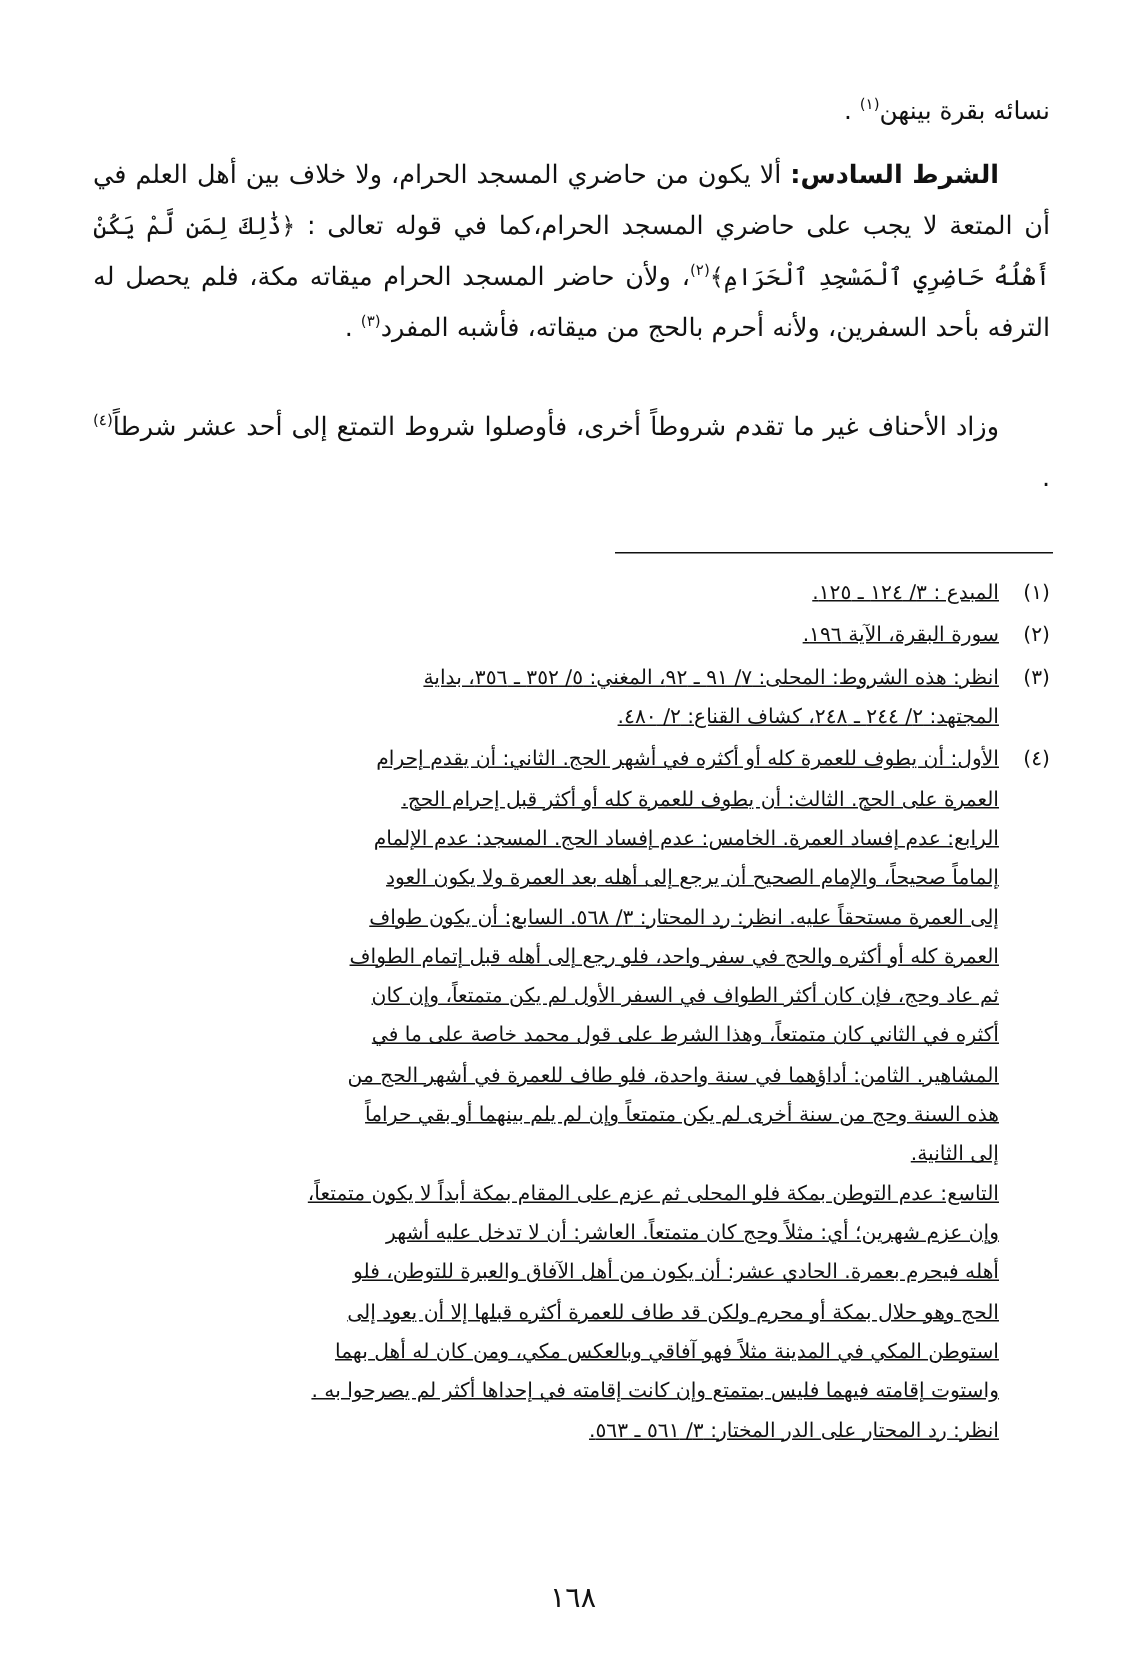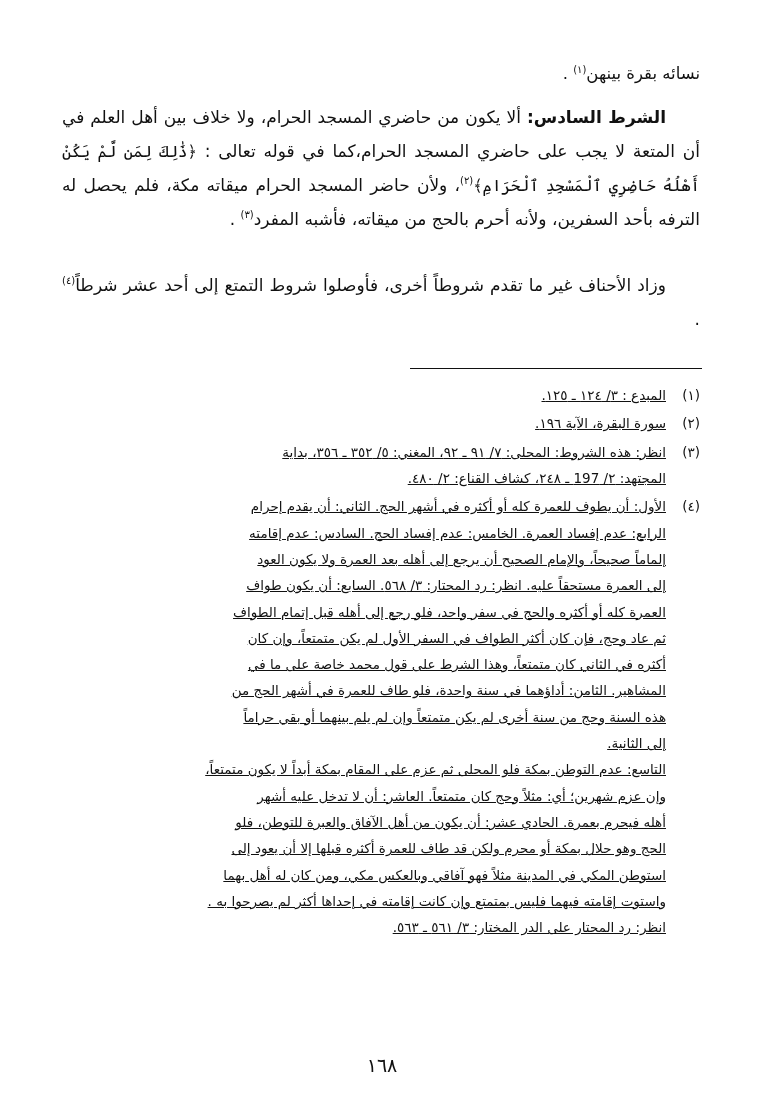--- a/index.html
+++ b/index.html
@@ -149,29 +149,30 @@
       <div class="note-num">(٢)</div>
       <div class="note-body">
         <span class="blk lastline">سورة البقرة، الآية ١٩٦.</span>
       </div>
     </div>
 
     <div class="note">
       <div class="note-num">(٣)</div>
       <div class="note-body">
         <span class="blk">انظر: هذه الشروط: المحلى: ٧/ ٩١ ـ ٩٢، المغني: ٥/ ٣٥٢ ـ ٣٥٦، بداية</span>
-        <span class="blk lastline">المجتهد: ٢/ 197 ـ ٢٤٨، كشاف القناع: ٢/ ٤٨٠.</span>
+        <span class="blk lastline">المجتهد: ٢/ ٢٤٤ ـ ٢٤٨، كشاف القناع: ٢/ ٤٨٠.</span>
       </div>
     </div>
 
     <div class="note">
       <div class="note-num">(٤)</div>
       <div class="note-body">
         <span class="blk">الأول: أن يطوف للعمرة كله أو أكثره في أشهر الحج. الثاني: أن يقدم إحرام</span>
-        <span class="blk">الرابع: عدم إفساد العمرة. الخامس: عدم إفساد الحج. السادس: عدم إقامته</span>
+        <span class="blk">العمرة على الحج. الثالث: أن يطوف للعمرة كله أو أكثر قبل إحرام الحج.</span>
+        <span class="blk">الرابع: عدم إفساد العمرة. الخامس: عدم إفساد الحج. المسجد: عدم الإلمام</span>
         <span class="blk">إلماماً صحيحاً، والإمام الصحيح أن يرجع إلى أهله بعد العمرة ولا يكون العود</span>
         <span class="blk">إلى العمرة مستحقاً عليه. انظر: رد المحتار: ٣/ ٥٦٨. السابع: أن يكون طواف</span>
         <span class="blk">العمرة كله أو أكثره والحج في سفر واحد، فلو رجع إلى أهله قبل إتمام الطواف</span>
         <span class="blk">ثم عاد وحج، فإن كان أكثر الطواف في السفر الأول لم يكن متمتعاً، وإن كان</span>
         <span class="blk">أكثره في الثاني كان متمتعاً، وهذا الشرط على قول محمد خاصة على ما في</span>
         <span class="blk">المشاهير. الثامن: أداؤهما في سنة واحدة، فلو طاف للعمرة في أشهر الحج من</span>
         <span class="blk">هذه السنة وحج من سنة أخرى لم يكن متمتعاً وإن لم يلم بينهما أو بقي حراماً</span>
         <span class="blk lastline">إلى الثانية.</span>
         <span class="note-gap"></span>
         <span class="blk">التاسع: عدم التوطن بمكة فلو المحلى ثم عزم على المقام بمكة أبداً لا يكون متمتعاً،</span>

